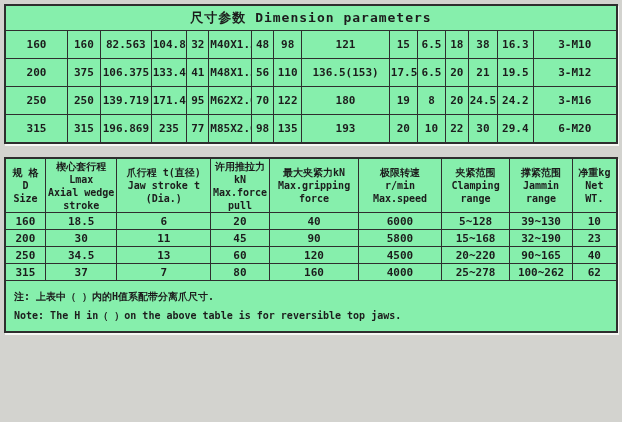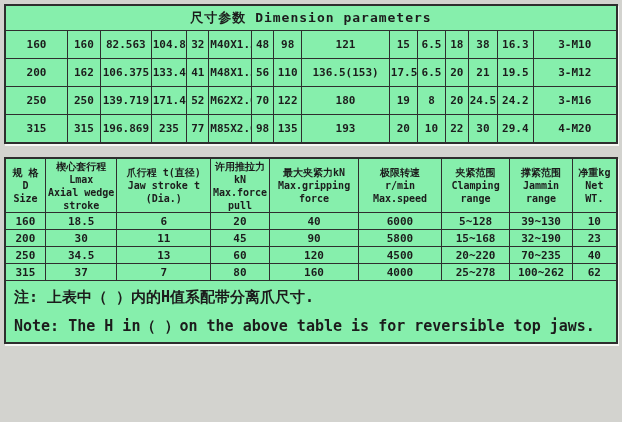--- a/index.html
+++ b/index.html
@@ -38,21 +38,21 @@
   #dim-table tbody td{height:27px;font-size:11px;}
   
   #char-table{margin-top:13px;}
   #char-table th{height:53px;font-size:10px;white-space:pre-line;line-height:1.3;}
   #char-table tbody td{height:16px;font-size:11px;}
   .note-cell{
     height:46px;
     text-align:left;
     vertical-align:middle;
     padding:2px 8px;
-    font-size:15px;
+    font-size:10px;
     line-height:1.9;
     white-space:pre-line;
   }
 </style>
 </head>
 <body>
 
 <div class="doc">
 
   <table id="dim-table">
@@ -91,41 +91,41 @@
           <td>121</td>
           <td>15</td>
           <td>6.5</td>
           <td>18</td>
           <td>38</td>
           <td>16.3</td>
           <td>3-M10</td>
         </tr>
         <tr>
           <td>200</td>
-          <td>162</td>
+          <td>375</td>
           <td>106.375</td>
           <td>133.4</td>
           <td>41</td>
           <td>M48X1.5</td>
           <td>56</td>
           <td>110</td>
           <td>136.5(153)</td>
           <td>17.5</td>
           <td>6.5</td>
           <td>20</td>
           <td>21</td>
           <td>19.5</td>
           <td>3-M12</td>
         </tr>
         <tr>
           <td>250</td>
           <td>250</td>
           <td>139.719</td>
           <td>171.4</td>
-          <td>52</td>
+          <td>95</td>
           <td>M62X2.0</td>
           <td>70</td>
           <td>122</td>
           <td>180</td>
           <td>19</td>
           <td>8</td>
           <td>20</td>
           <td>24.5</td>
           <td>24.2</td>
           <td>3-M16</td>
@@ -138,21 +138,21 @@
           <td>77</td>
           <td>M85X2.0</td>
           <td>98</td>
           <td>135</td>
           <td>193</td>
           <td>20</td>
           <td>10</td>
           <td>22</td>
           <td>30</td>
           <td>29.4</td>
-          <td>4-M20</td>
+          <td>6-M20</td>
         </tr>
       </tbody>
   </table>
 
   <table id="char-table">
     <colgroup>
       <col style="width:6.6%">
         <col style="width:11.7%">
         <col style="width:15.3%">
       <col style="width:9.6%">
@@ -218,21 +218,21 @@
           <td>23</td>
         </tr>
         <tr>
           <td>250</td>
           <td>34.5</td>
           <td>13</td>
           <td>60</td>
           <td>120</td>
           <td>4500</td>
           <td>20~220</td>
-          <td>70~235</td>
+          <td>90~165</td>
           <td>40</td>
         </tr>
         <tr>
           <td>315</td>
           <td>37</td>
           <td>7</td>
           <td>80</td>
           <td>160</td>
           <td>4000</td>
           <td>25~278</td>

